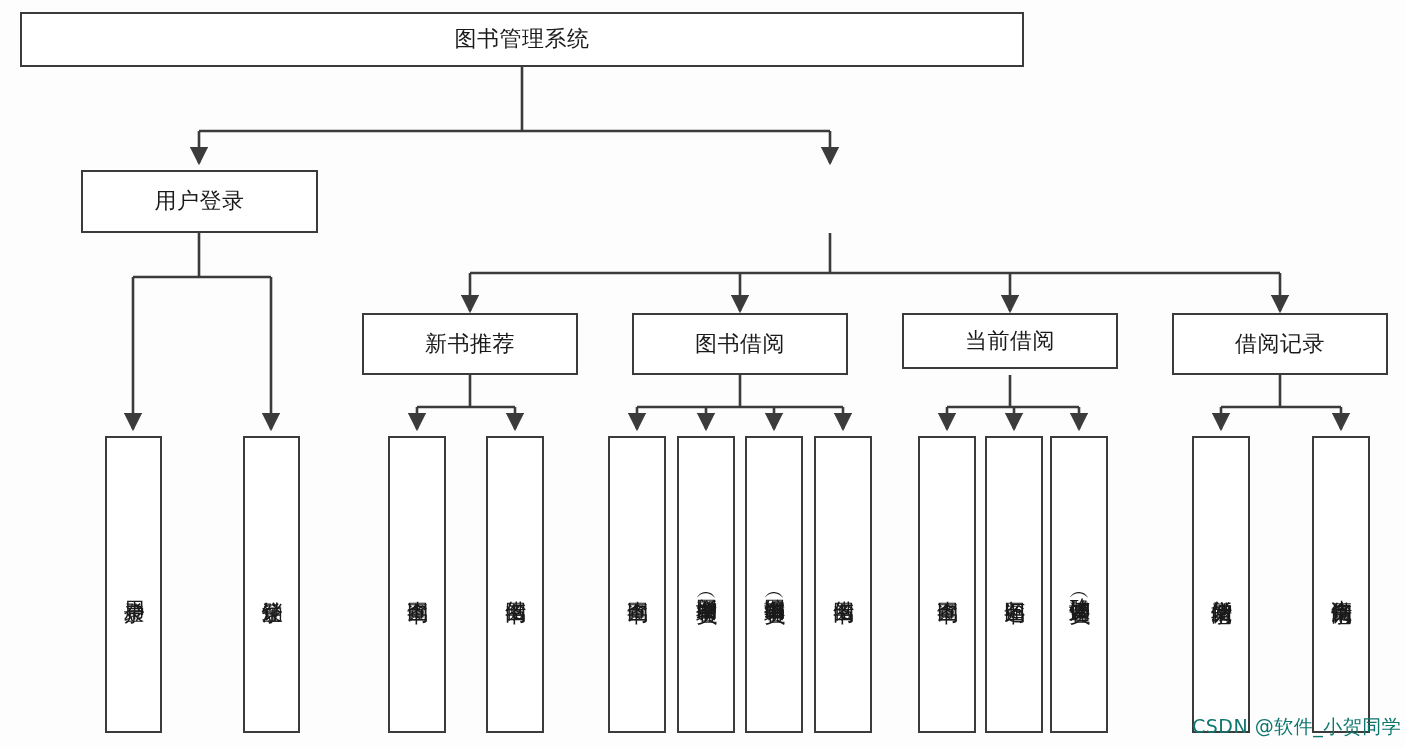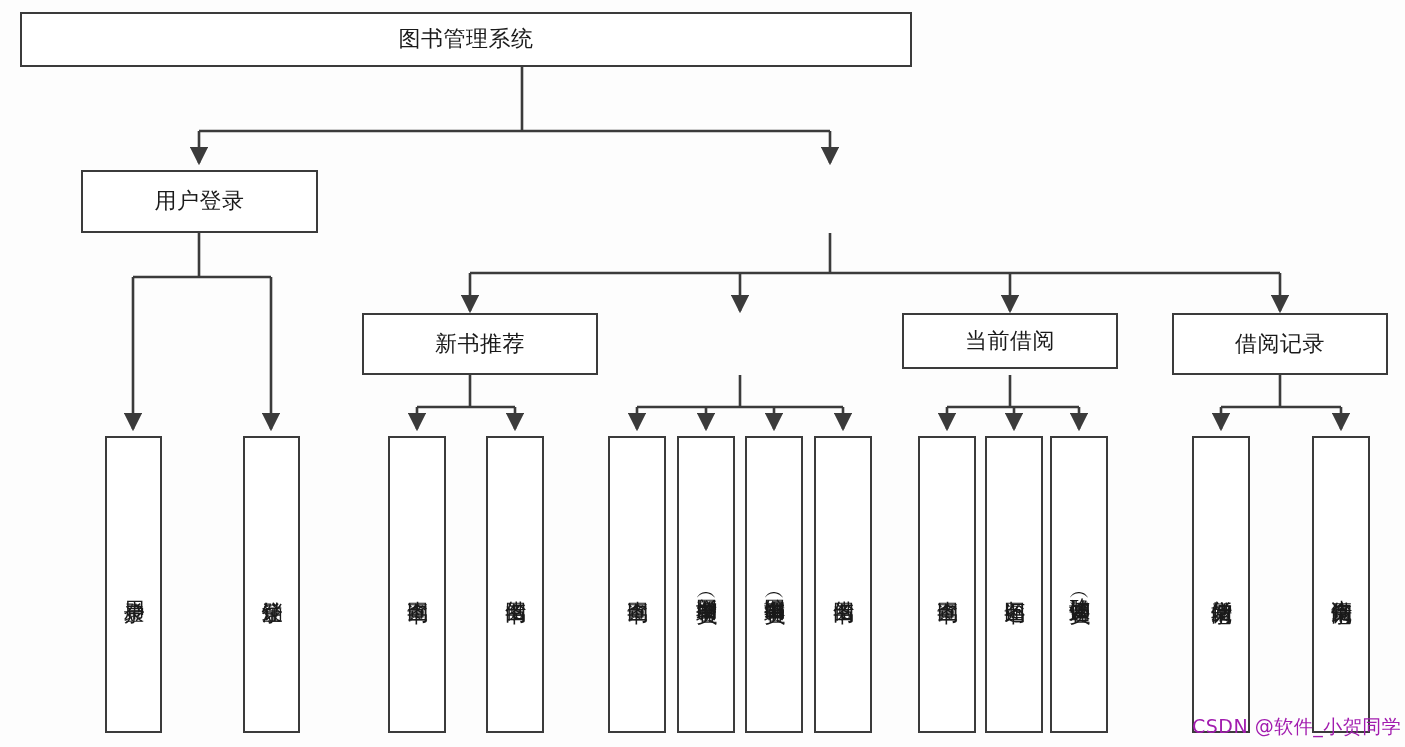--- a/index.html
+++ b/index.html
@@ -55,21 +55,21 @@
     white-space: nowrap;
     text-align: center;
     padding-top: 2px;
   }
   .leaf-box .node-label-v {
     max-height: 285px;
   }
   .watermark {
     position: absolute;
     font-size: 19px;
-    color: #a21caf;
+    color: #0f766e;
     white-space: nowrap;
     letter-spacing: 0.5px;
     pointer-events: none;
   }
 </style>
 </head>
 <body>
 
 <div id="diagram-root">
 
@@ -128,30 +128,33 @@
     </g>
 
     <g stroke="#3b3b3b" stroke-width="2.6" fill="none">
       <path d="M 1280 375 L 1280 407"></path>
       <path d="M 1221 407 L 1341 407"></path>
       <path d="M 1221 407 L 1221 429" marker-end="url(#arrow)"></path>
       <path d="M 1341 407 L 1341 429" marker-end="url(#arrow)"></path>
     </g>
   </svg>
 
-  <div class="node-box" style="left:20px; top:12px; width:892px; height:55px;">
+  <div class="node-box" style="left:20px; top:12px; width:1004px; height:55px;">
     <span class="node-label-h">图书管理系统</span>
   </div>
 
   <div class="node-box" style="left:81px; top:170px; width:237px; height:63px;">
     <span class="node-label-h">用户登录</span>
   </div>
 
-  <div class="node-box" style="left:362px; top:313px; width:236px; height:62px;">
+  <div class="node-box" style="left:362px; top:313px; width:216px; height:62px;">
     <span class="node-label-h">新书推荐</span>
+  </div>
+  <div class="node-box" style="left:632px; top:313px; width:216px; height:62px;">
+    <span class="node-label-h">图书借阅</span>
   </div>
   <div class="node-box" style="left:902px; top:313px; width:216px; height:56px;">
     <span class="node-label-h">当前借阅</span>
   </div>
   <div class="node-box" style="left:1172px; top:313px; width:216px; height:62px;">
     <span class="node-label-h">借阅记录</span>
   </div>
 
   <div class="node-box leaf-box" style="left:105px; top:436px; width:57px; height:297px;">
     <span class="node-label-v">用户登录</span>

